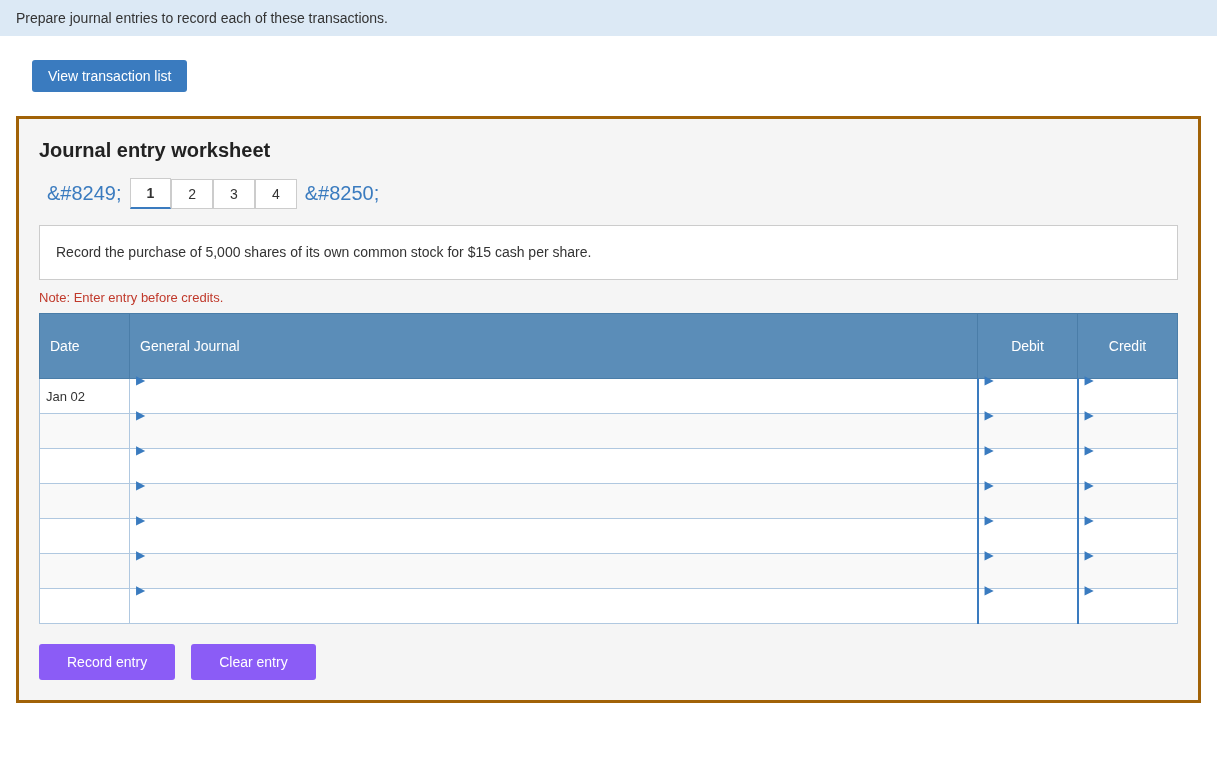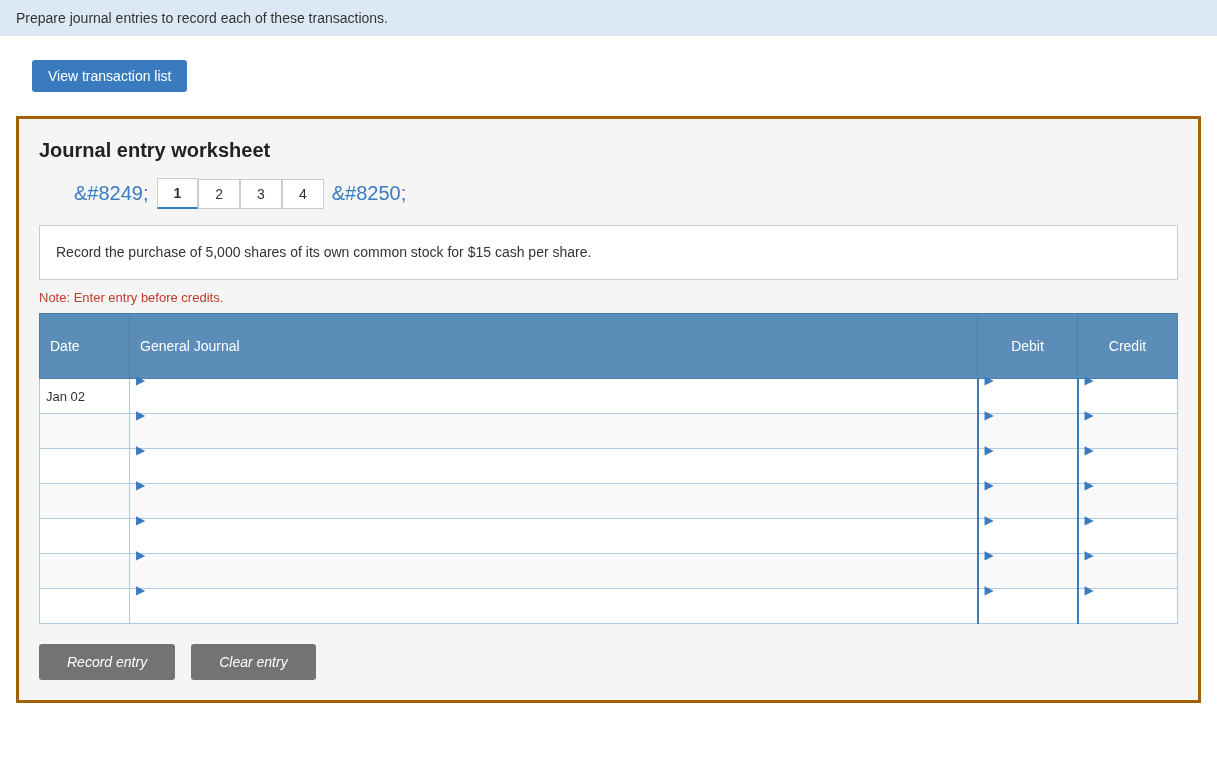--- a/index.html
+++ b/index.html
@@ -77,21 +77,20 @@
       margin-bottom: 16px;
       color: #222;
     }
 
     
     .pagination {
       display: flex;
       align-items: center;
       margin-bottom: 16px;
       gap: 0;
-      margin-left: 27px;
     }
 
     .page-arrow {
       font-size: 20px;
       color: #3a7bbf;
       cursor: pointer;
       padding: 4px 8px;
       background: none;
       border: none;
     }
@@ -199,27 +198,26 @@
 
     
     .bottom-buttons {
       display: flex;
       gap: 16px;
       align-items: center;
     }
 
     .btn-action {
       padding: 10px 28px;
-      background: #737373;
+      background: #8b5cf6;
       color: #fff;
       border: none;
       border-radius: 3px;
       font-size: 14px;
       cursor: pointer;
-      font-style: italic;
     }
 
     .btn-view-journal {
       margin-left: auto;
     }
   </style>
 </head>
 <body>
 
 <div class="page-wrapper">

